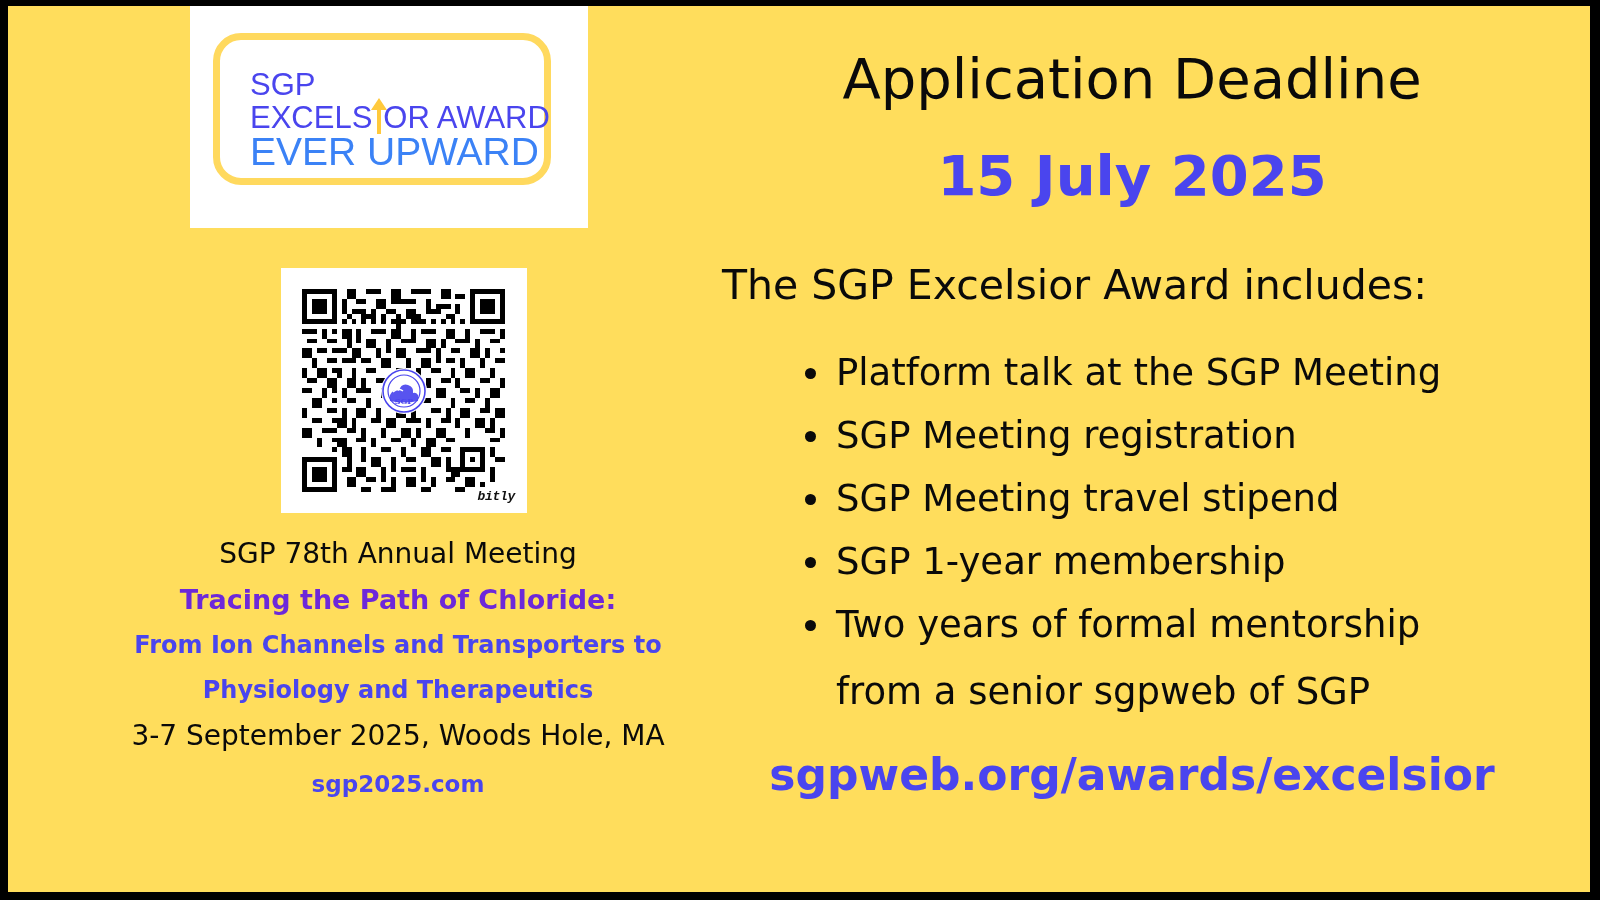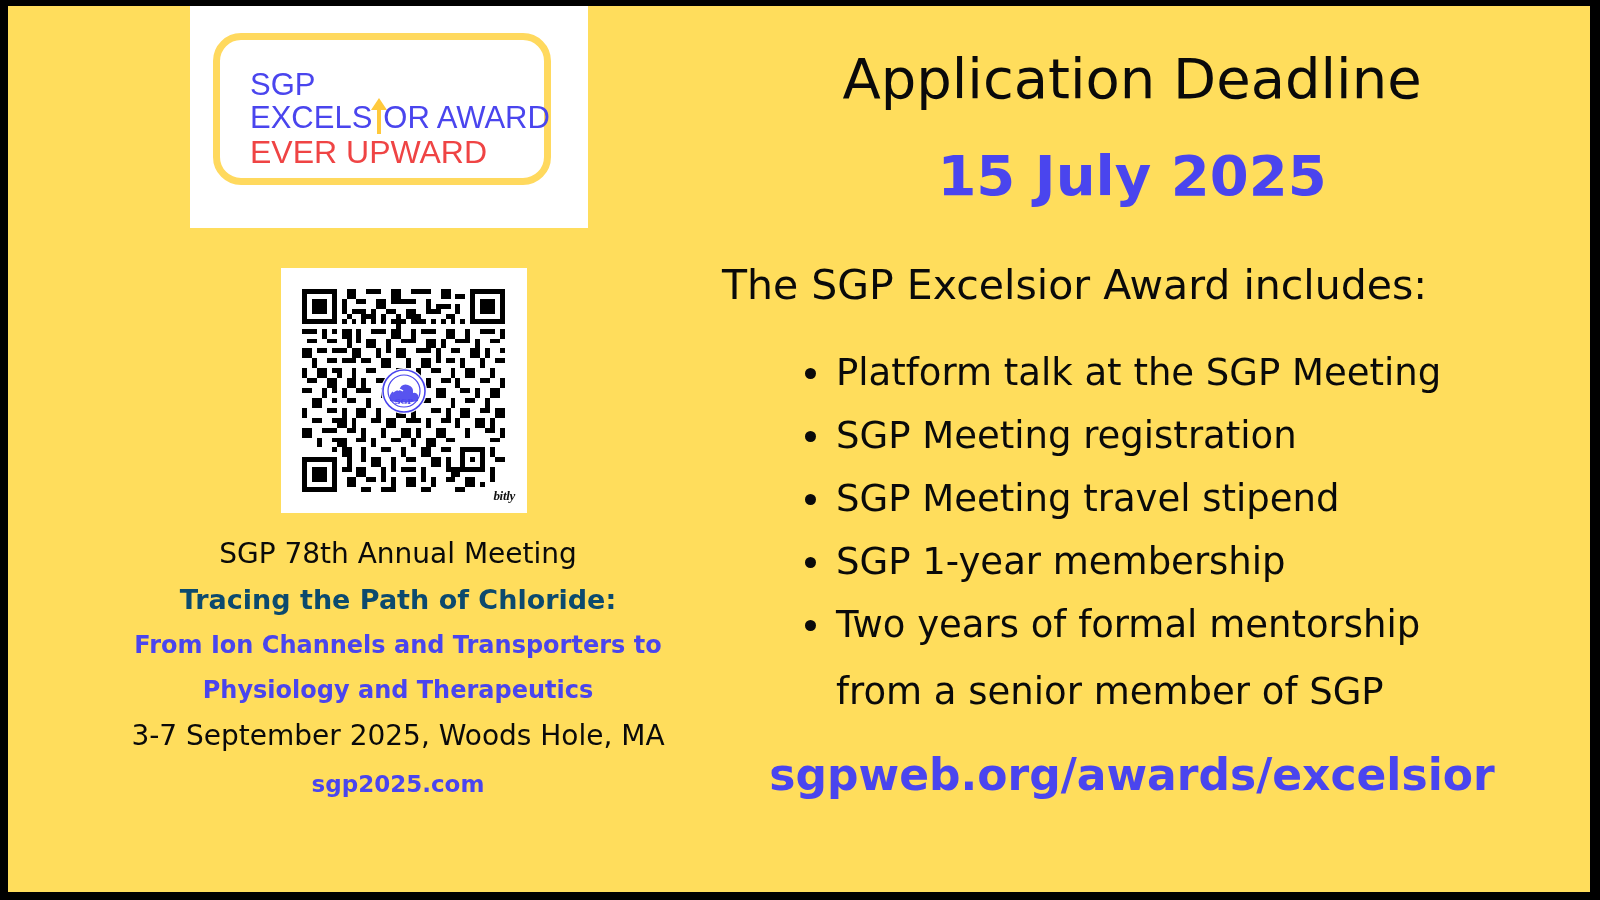--- a/index.html
+++ b/index.html
@@ -72,23 +72,23 @@
     font-size: 31px;
     font-weight: 400;
     color: #4A45EE;
     line-height: 34px;
     letter-spacing: 0px;
     white-space: nowrap;
     position: relative;
   }
   .logo-line3 {
     font-family: "Liberation Sans", sans-serif;
-    font-size: 32px;
-    font-weight: 400;
-    color: #ef4444;
+    font-size: 39px;
+    font-weight: 400;
+    color: #3b82f6;
     line-height: 34px;
     letter-spacing: 0px;
     white-space: nowrap;
   }
   .arrow-i {
     display: inline-block;
     position: relative;
     width: 11px;
     height: 24px;
     vertical-align: -3px;
@@ -120,21 +120,21 @@
     width: 46px;
     height: 46px;
     border-radius: 50%;
     background: #FFFFFF;
   }
   #qr-logo svg { display:block; }
   #bitly-mark {
     position: absolute;
     right: 12px;
     bottom: 9px;
-    font-family: Liberation Serif, serif;
+    font-family: Liberation Mono, monospace;
     font-size: 13px;
     font-style: italic;
     font-weight: 600;
     color: #111111;
     letter-spacing: -0.3px;
   }
 
   
   #meeting-info {
     position: absolute;
@@ -149,21 +149,21 @@
     white-space: nowrap;
   }
   .mi-plain {
     font-size: 28px;
     font-weight: 400;
     color: #0A0A0A;
   }
   .mi-title {
     font-size: 27px;
     font-weight: 700;
-    color: #0c4a6e;
+    color: #6d28d9;
   }
   .mi-sub {
     font-size: 24px;
     font-weight: 700;
     color: #4A45EE;
     line-height: 45px;
   }
   .mi-url {
     font-size: 23px;
     font-weight: 700;
@@ -565,19 +565,19 @@
       <div id="deadline-date">15 July 2025</div>
       <div id="includes-heading">The SGP Excelsior Award includes:</div>
 
       <ul id="benefit-list">
         <li><span class="bullet-dot"></span><span>Platform talk at the SGP Meeting</span></li>
         <li><span class="bullet-dot"></span><span>SGP Meeting registration</span></li>
         <li><span class="bullet-dot"></span><span>SGP Meeting travel stipend</span></li>
         <li><span class="bullet-dot"></span><span>SGP 1-year membership</span></li>
         <li><span class="bullet-dot"></span><span>Two years of formal mentorship</span></li>
       </ul>
-      <div class="benefit-cont">from a senior member of SGP</div>
+      <div class="benefit-cont">from a senior sgpweb of SGP</div>
 
       <div id="award-url">sgpweb.org/awards/excelsior</div>
     </div>
 
   </div>
 </div>
 
 </body></html>

